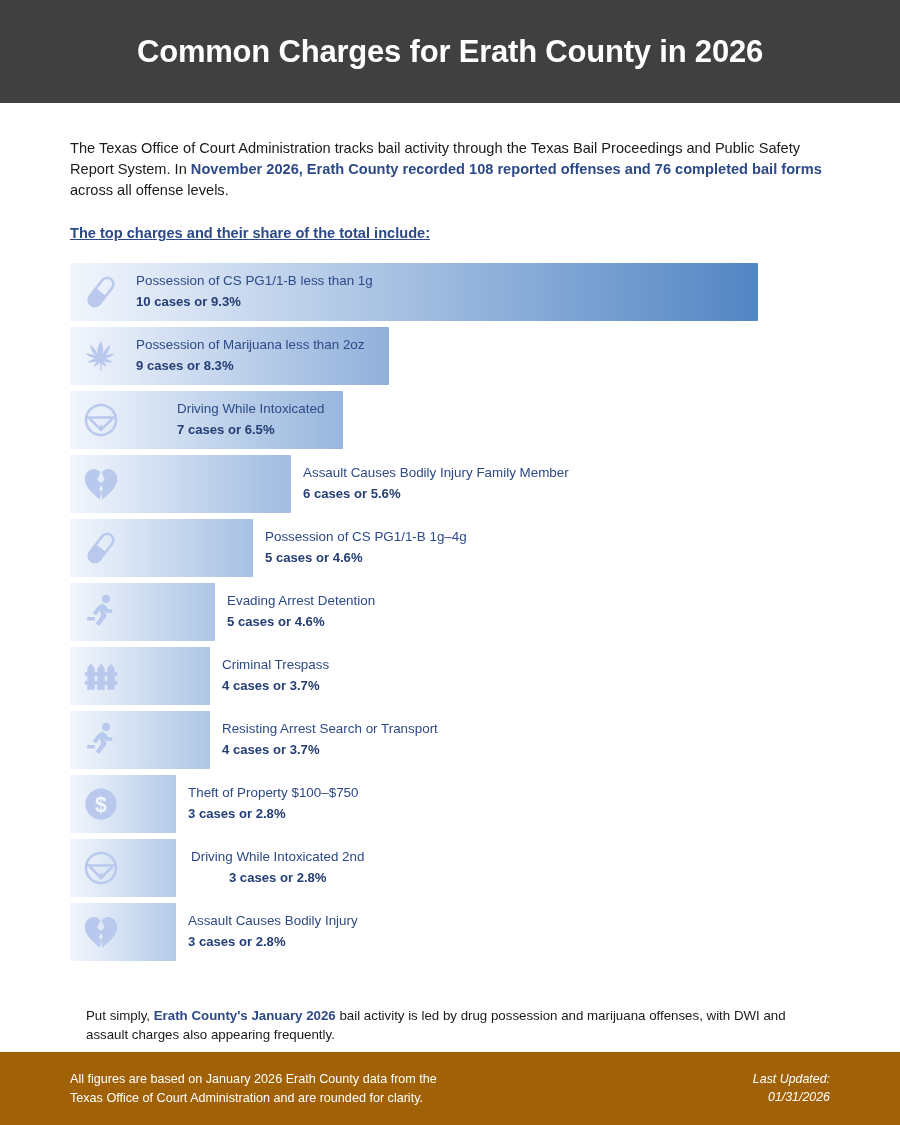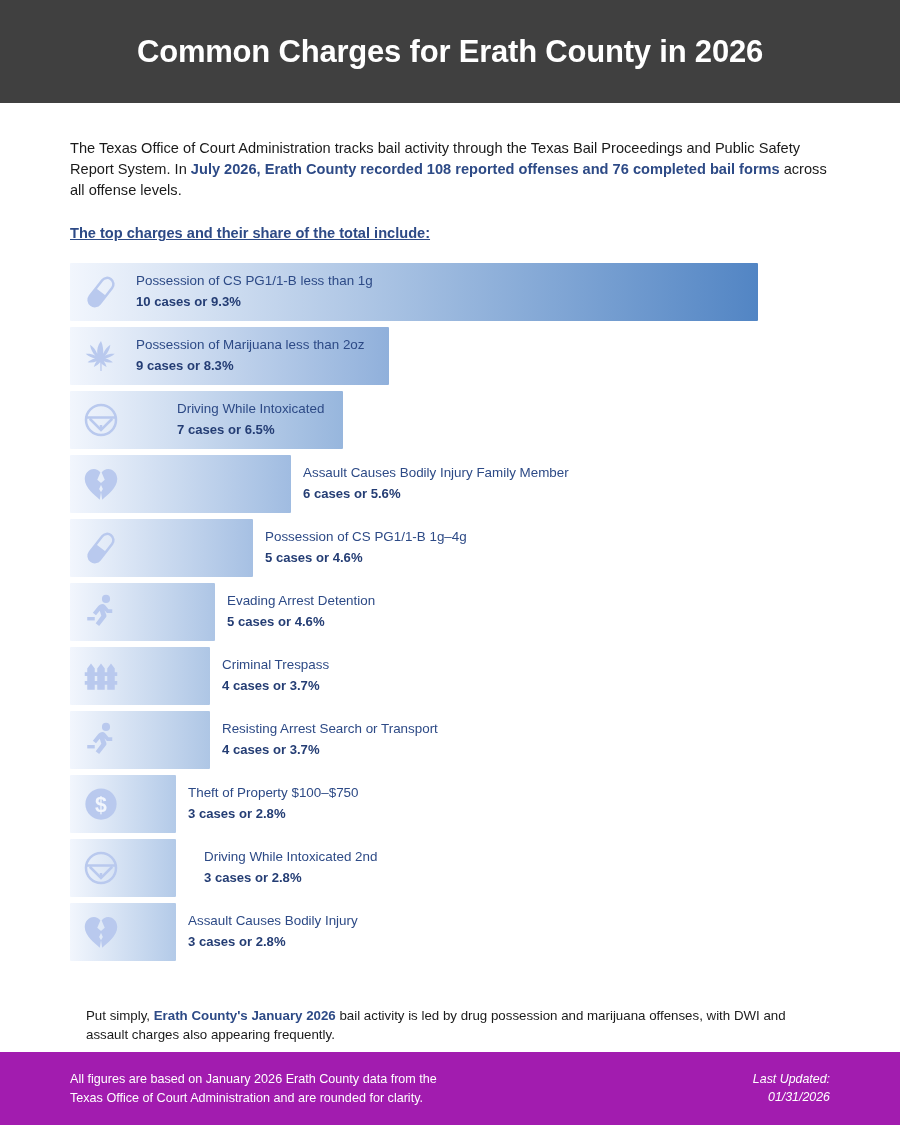--- a/index.html
+++ b/index.html
@@ -84,39 +84,39 @@
     padding-top:30px;
     font-size:13.3px;
     line-height:1.42;
     color:#1a1a1a;
     max-width:770px;
   }
   
   .footer{
     position:absolute;left:0;right:0;bottom:0;
     height:73px;
-    background:#a21caf;
+    background:#a16207;
     color:#ffffff;
     display:flex;align-items:center;justify-content:space-between;
     padding:0 70px;
     box-sizing:border-box;
   }
   .footer-left{font-size:12.6px;line-height:1.45;}
   .footer-right{font-size:12.4px;line-height:1.45;text-align:right;font-style:italic;}
 </style>
 </head>
 <body>
 
 <div class="header">
   <h1>Common Charges for Erath County in 2026</h1>
 </div>
 
 <div class="content">
 
-  <p class="intro"><span>The Texas Office of Court Administration tracks bail activity through the Texas Bail Proceedings and Public Safety Report System. In </span><span class="hl">July 2026, Erath County recorded 108 reported offenses and 76 completed bail forms</span><span> across all offense levels.</span></p>
+  <p class="intro"><span>The Texas Office of Court Administration tracks bail activity through the Texas Bail Proceedings and Public Safety Report System. In </span><span class="hl">November 2026, Erath County recorded 108 reported offenses and 76 completed bail forms</span><span> across all offense levels.</span></p>
 
   <p class="sub">The top charges and their share of the total include:</p>
 
   <div class="bars" id="bars">
       <div class="row">
         <div class="bar" style="width: 688px; background: linear-gradient(90deg, rgb(242, 246, 253) 0%, rgb(82, 133, 196) 100%);"></div>
         <div class="icon">
           <svg viewBox="0 0 64 64">
             <g transform="rotate(38 32 32)">
               <rect x="22" y="6" width="20" height="52" rx="10" fill="none" stroke="#b9c9ee" stroke-width="4"></rect>
@@ -261,21 +261,21 @@
         <div class="icon">
           <svg viewBox="0 0 64 64">
             <g fill="none" stroke="#b9c9ee" stroke-width="4">
               <circle cx="32" cy="32" r="24"></circle>
               <line x1="9" y1="28" x2="55" y2="28"></line>
               <path d="M14 30 L32 48 L50 30"></path>
               <line x1="32" y1="40" x2="32" y2="48"></line>
             </g>
           </svg>
         </div>
-        <div class="labels" style="left: 134px;">
+        <div class="labels" style="left: 121px; text-align: center;">
           <div class="lbl-title">Driving While Intoxicated 2nd</div>
           <div class="lbl-stat">3 cases or 2.8%</div>
         </div>
       </div>
       <div class="row">
         <div class="bar" style="width: 106px; background: linear-gradient(90deg, rgb(242, 246, 253) 0%, rgb(179, 202, 232) 100%);"></div>
         <div class="icon">
           <svg viewBox="0 0 64 64">
             <g fill="#b9c9ee">
               <path d="M30 57C22 50 6 38 6 24 6 15 12.5 8 20.5 8c4.5 0 8 2 10.5 5.5L26 25l7 6-4 9 3 5z"></path>

